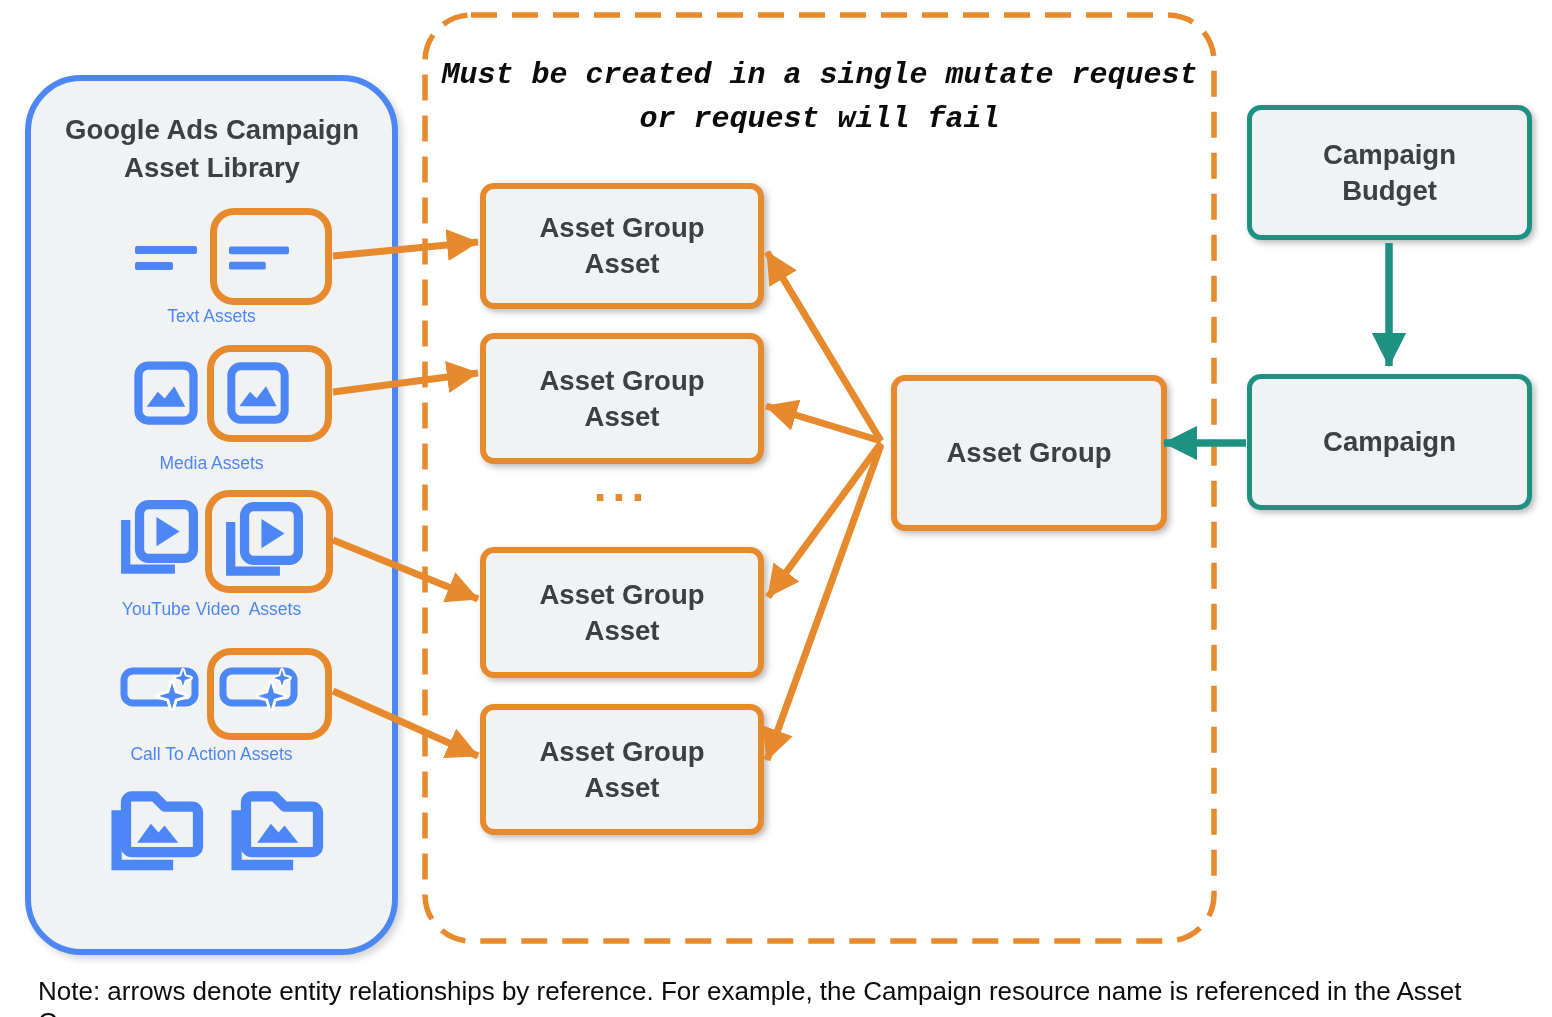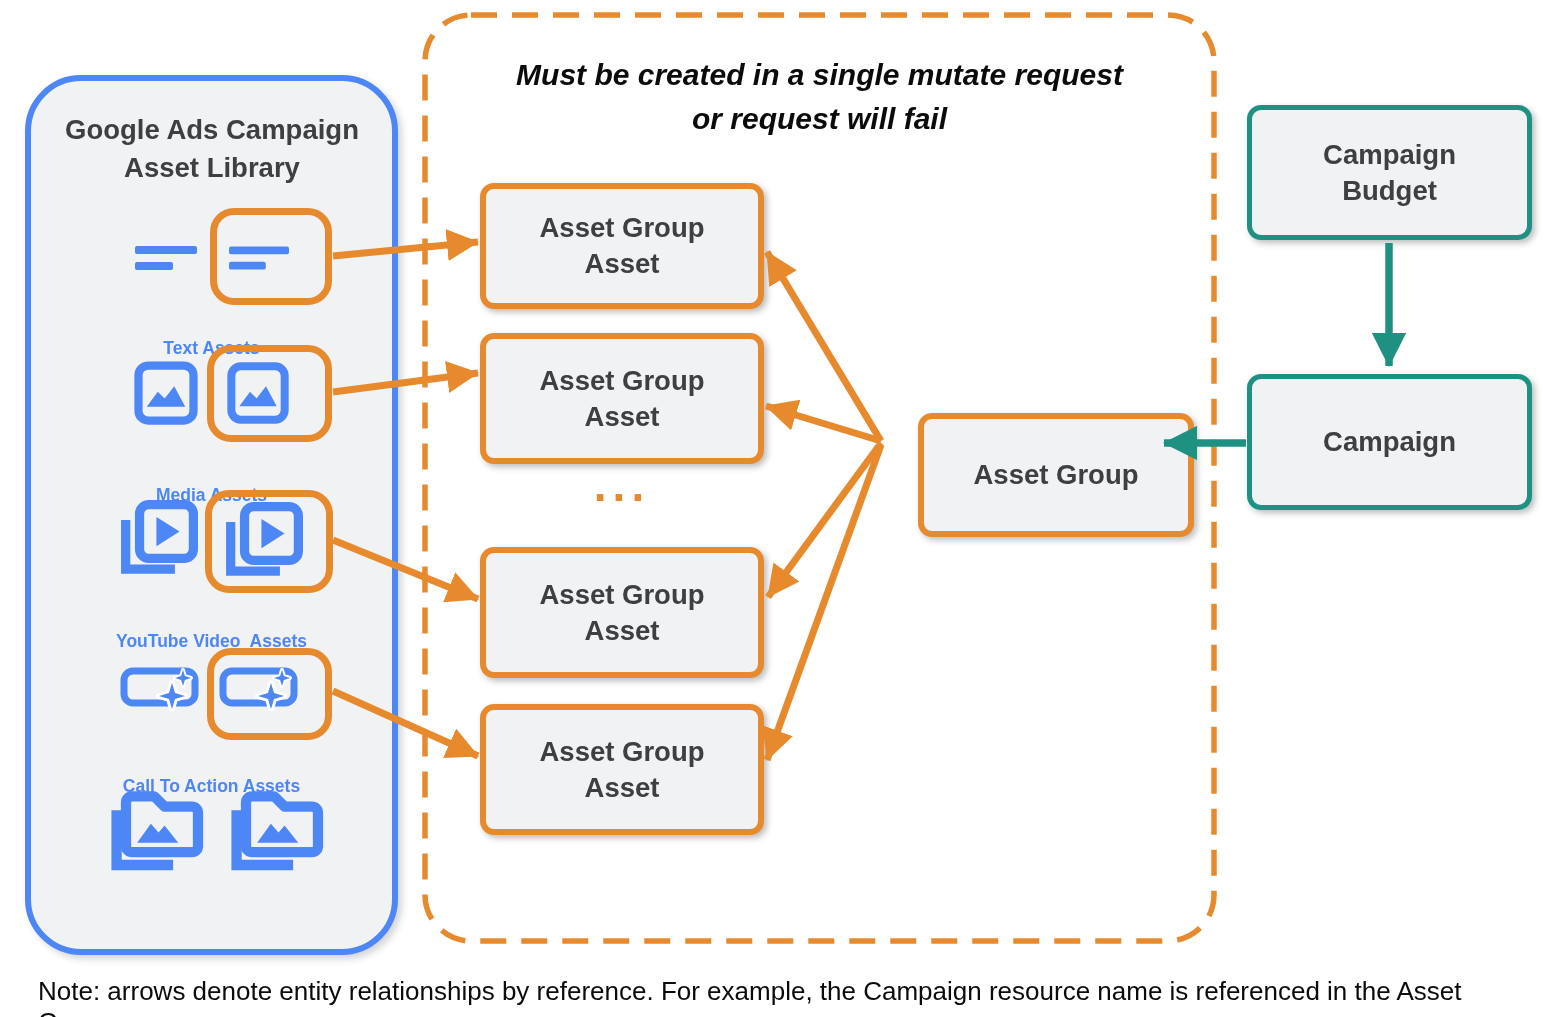--- a/index.html
+++ b/index.html
@@ -10,37 +10,37 @@
   body{font-family:"Liberation Sans", sans-serif;}
   .canvas{position:relative;width:1552px;height:1017px;background:#fff;overflow:hidden;}
   .abs{position:absolute;}
 
   
   .panel{left:25px;top:75px;width:373px;height:880px;box-sizing:border-box;
     border:6px solid var(--blue);border-radius:56px;background:var(--box_fill);
     box-shadow:4px 4px 7px rgba(60,64,67,.22);z-index:1;}
   .panel-title{left:62px;top:111px;width:300px;text-align:center;
     font-weight:bold;font-size:27.5px;line-height:1.38;color:var(--text_dark);z-index:2;}
-  .asset-label{left:25px;width:373px;text-align:center;font-weight:bold;font-size:17.5px;
-    color:var(--blue);white-space:pre;z-index:2;margin-top:32px;}
+  .asset-label{left:25px;width:373px;text-align:center;font-weight:normal;font-size:17.5px;
+    color:var(--blue);white-space:pre;z-index:2;}
   .hl{box-sizing:border-box;border:7px solid var(--orange);border-radius:24px;background:transparent;z-index:2;}
   .icn{z-index:3;}
   .i-stroke{stroke:var(--blue);fill:none;}
   .i-fill{fill:var(--blue);}
 
   
   .gbox{box-sizing:border-box;background:var(--box_fill);display:flex;align-items:center;justify-content:center;
     text-align:center;font-weight:bold;font-size:27.5px;line-height:1.3;color:var(--text_dark);
     border-radius:14px;box-shadow:3px 3px 6px rgba(60,64,67,.35);z-index:2;}
   .obox{border:6.5px solid var(--orange);text-align:center;}
   .tbox{border:5.5px solid var(--teal);}
   .wrap-200{display:inline-block;max-width:205px;}
 
   .mutate-title{left:425px;width:789px;text-align:center;font-style:italic;font-weight:bold;
-    font-size:30px;color:var(--text_black);z-index:2;}
+    font-size:30px;color:var(--text_black);z-index:2;font-family:Liberation Mono, monospace;}
   .ellipsis{left:480px;width:284px;text-align:center;font-weight:bold;font-size:46px;
     letter-spacing:6px;color:var(--orange);z-index:2;}
   .footnote{left:425px;width:789px;text-align:center;font-weight:bold;font-size:19.5px;
     color:var(--text_black);z-index:2;}
   .note{left:38px;top:976px;width:1480px;font-weight:normal;font-size:26px;color:var(--text_black);z-index:2;}
 
   
   .overlay{left:0;top:0;z-index:10;pointer-events:none;}
   .oline{stroke:var(--orange);stroke-width:7;}
   .tline{stroke:var(--teal);stroke-width:7.5;}
@@ -130,21 +130,21 @@
   </div>
   <div class="abs ellipsis" style="top:458px;">...</div>
   <div class="abs gbox obox" style="left:480px;top:547px;width:284px;height:131px;">
     <span class="wrap-200">Asset Group Asset</span>
   </div>
   <div class="abs gbox obox" style="left:480px;top:704px;width:284px;height:131px;">
     <span class="wrap-200">Asset Group Asset</span>
   </div>
 
 
-  <div class="abs gbox obox" style="left:918px;top:375px;width:276px;height:124px;margin-top:38px;">
+  <div class="abs gbox obox" style="left:891px;top:375px;width:276px;height:156px;">
     <span>Asset Group</span>
   </div>
   <div class="abs gbox tbox" style="left:1247px;top:105px;width:285px;height:135px;">
     <span class="wrap-200">Campaign Budget</span>
   </div>
   <div class="abs gbox tbox" style="left:1247px;top:374px;width:285px;height:136px;">
     <span>Campaign</span>
   </div>
 
   <div class="abs note">Note: arrows denote entity relationships by reference. For example, the Campaign resource name is referenced in the Asset Group.</div>

